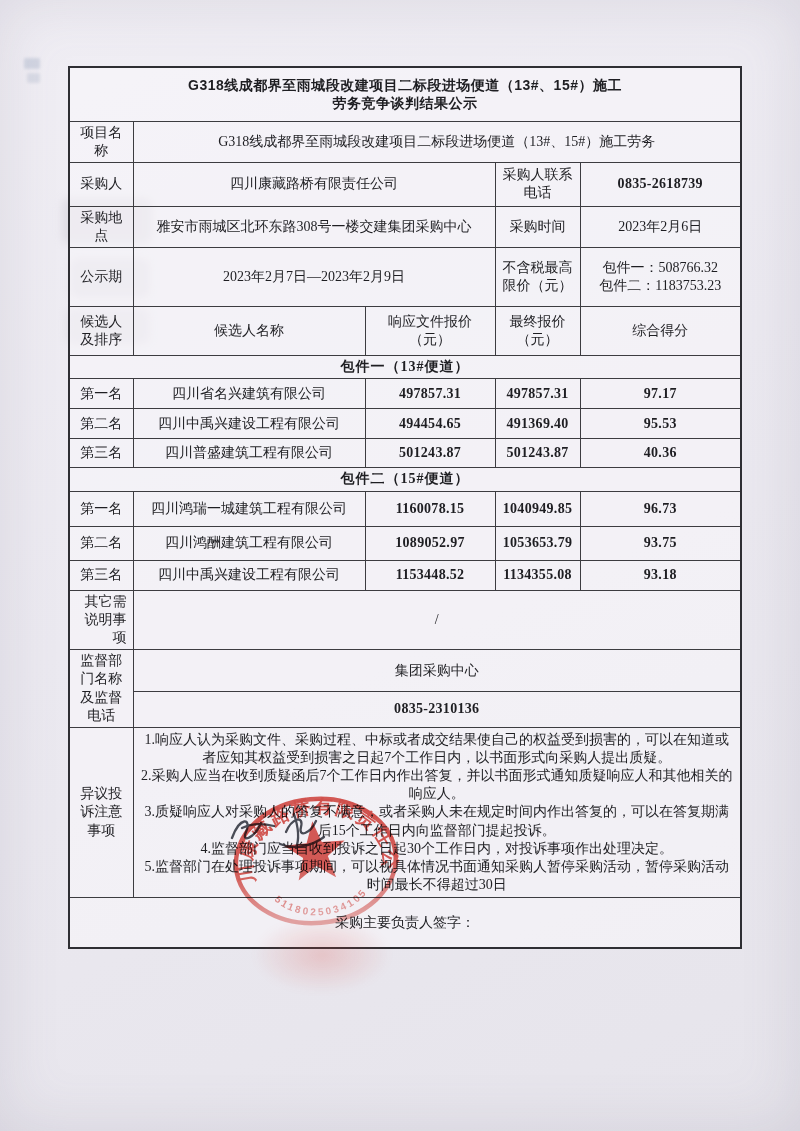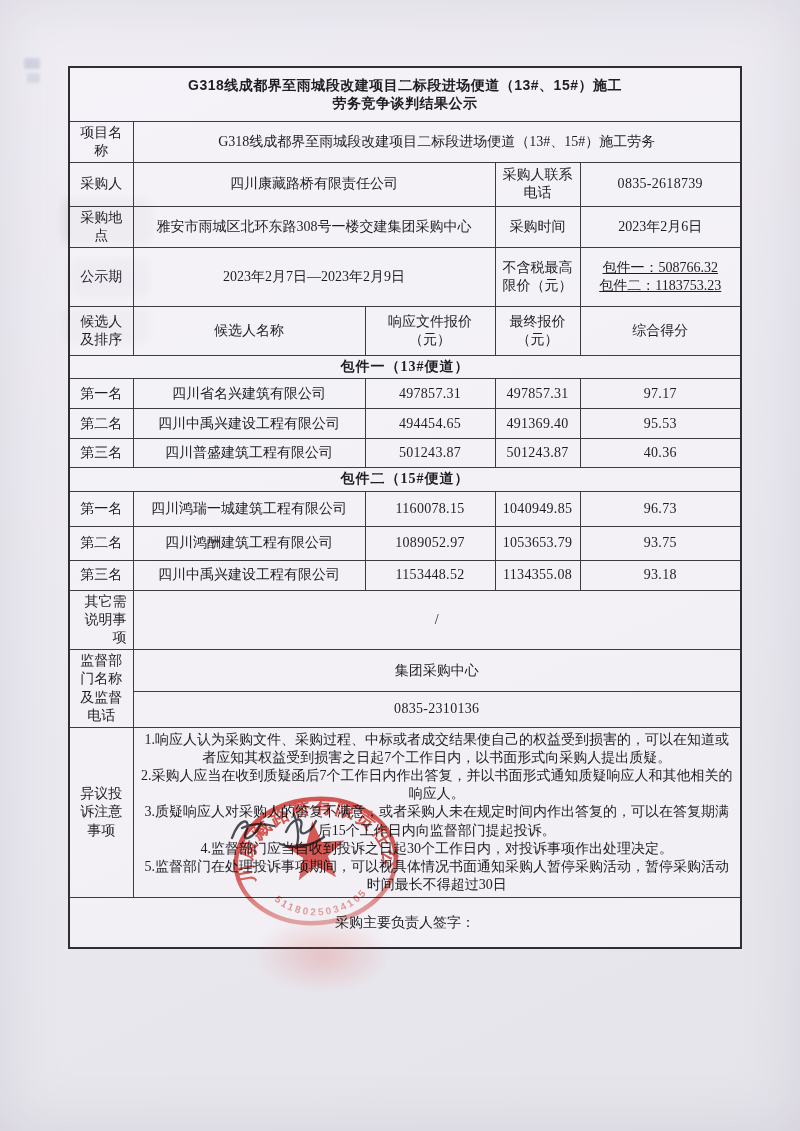--- a/index.html
+++ b/index.html
@@ -40,25 +40,25 @@
   }
   table.doc{border:2px solid #2e2e33;}
   td.title-cell{
     font-family:"Liberation Sans", sans-serif;
     font-weight:bold;font-size:18px;letter-spacing:.5px;
     line-height:1.45;padding:4px 10px;
   }
   td.label{font-size:14px;}
   td.left{text-align:left;padding-left:8px;font-family:Liberation Serif, serif;}
   td.pkg-label{font-weight:bold;font-size:14px;letter-spacing:1px;font-family:Liberation Serif, serif;}
-  td.price-lines{text-align:left;font-size:13.5px;line-height:1.45;padding-left:6px;text-decoration:underline;}
+  td.price-lines{text-align:left;font-size:13.5px;line-height:1.45;padding-left:6px;}
   td.notes-cell{text-align:left;font-size:14px;line-height:1.55;padding:5px 9px;vertical-align:top;}
   td.notes-cell p{margin:0;}
   td.sig-cell{border-top:2px solid #2e2e33;text-align:left;font-size:15px;padding-left:8px;}
-  .num{font-family:"Liberation Serif", serif;letter-spacing:.3px;}
+  .num{font-family:"Liberation Serif", serif;letter-spacing:.3px;font-weight:bold;}
 
   
   .stamp-wrap{
     position:absolute;left:228px;top:793px;width:176px;height:140px;
     transform:rotate(-5deg);
     mix-blend-mode:multiply;
     opacity:.92;
     -webkit-mask-image:linear-gradient(to bottom,rgba(0,0,0,.98) 50%,rgba(0,0,0,.6) 82%,rgba(0,0,0,.4) 100%);
     mask-image:linear-gradient(to bottom,rgba(0,0,0,.98) 50%,rgba(0,0,0,.6) 82%,rgba(0,0,0,.4) 100%);
     pointer-events:none;

